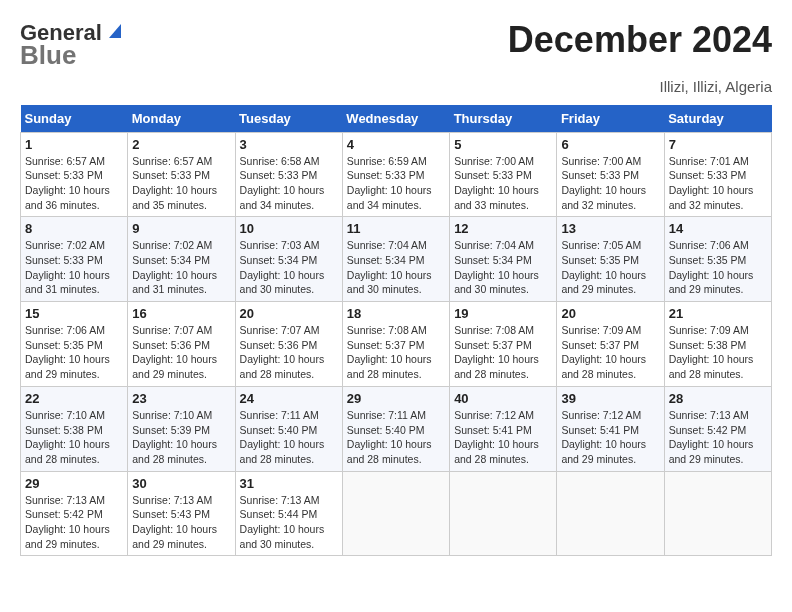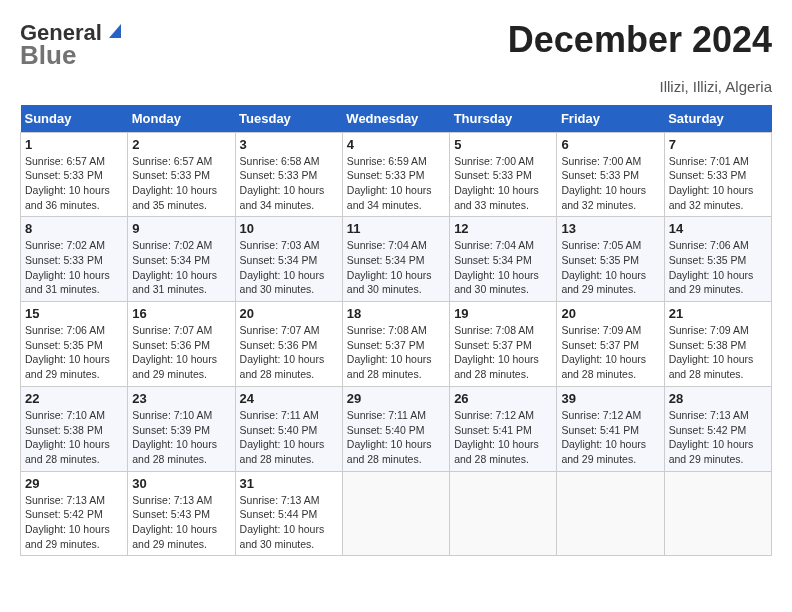--- a/index.html
+++ b/index.html
@@ -335,21 +335,21 @@
         <td>
         <span class="day-num">29</span>
         <div class="day-info">
           Sunrise: 7:11 AM<br>
           Sunset: 5:40 PM<br>
           Daylight: 10 hours<br>
           and 28 minutes.
         </div>
       </td>
         <td>
-        <span class="day-num">26</span>
+        <span class="day-num">40</span>
         <div class="day-info">
           Sunrise: 7:12 AM<br>
           Sunset: 5:41 PM<br>
           Daylight: 10 hours<br>
           and 28 minutes.
         </div>
       </td>
         <td>
         <span class="day-num">39</span>
         <div class="day-info">

